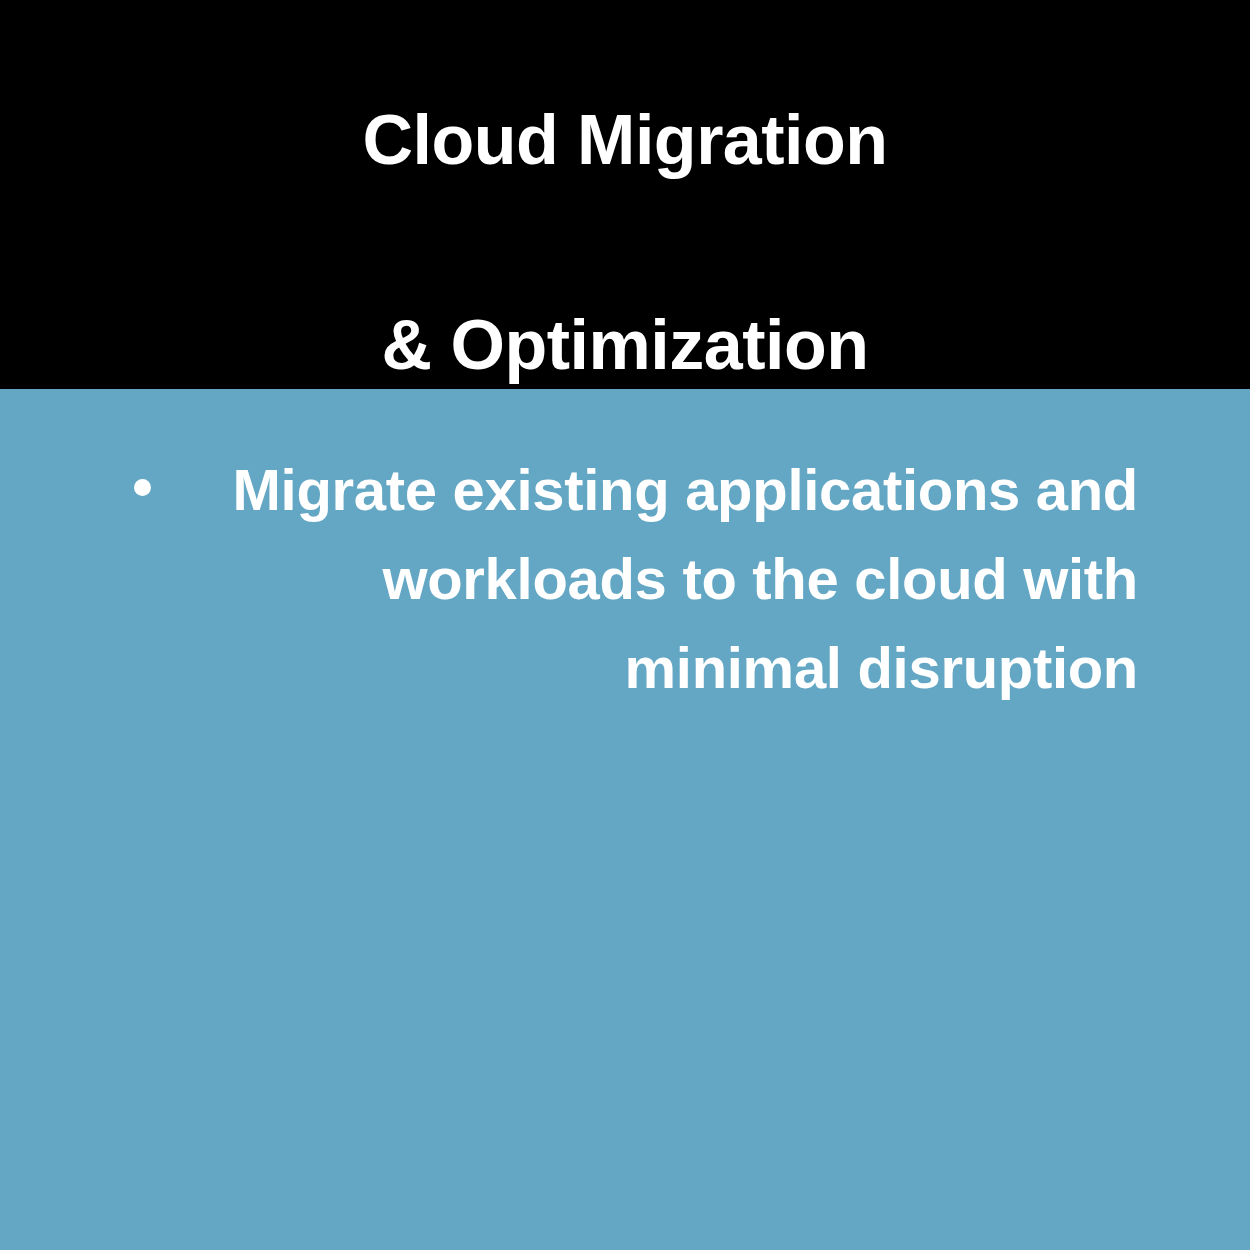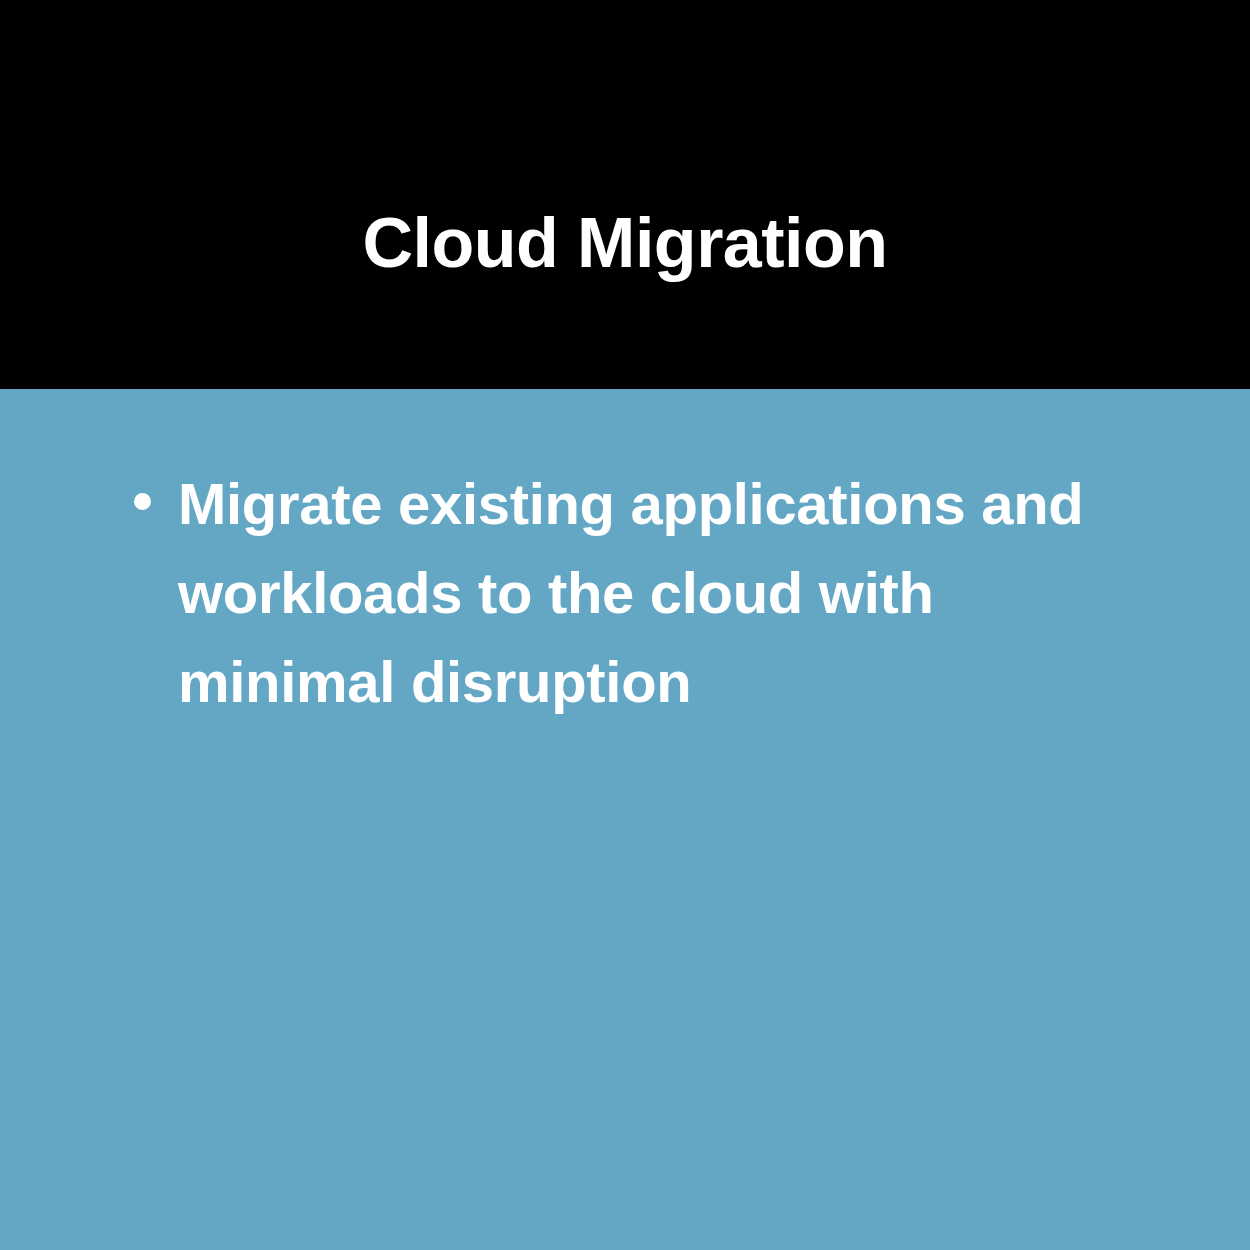--- a/index.html
+++ b/index.html
@@ -21,21 +21,21 @@
 
   
   .header-band {
     position: absolute;
     left: 0;
     top: 0;
     width: 1250px;
     height: 389px;
     background: #000000;
     display: flex;
-    flex-direction: row;
+    flex-direction: column;
     align-items: center;
     justify-content: space-between;
     box-sizing: border-box;
     padding-top: 96px;
   }
 
   .title-line {
     display: block;
     width: 100%;
     text-align: center;
@@ -56,22 +56,23 @@
     width: 1250px;
     height: 861px;
     background: #63a7c4;
     box-sizing: border-box;
     padding: 0;
   }
 
   .bullet-list {
     position: absolute;
     left: 124px;
-    top: 70px;
+    top: 56px;
     width: 1020px;
+    text-align: right;
   }
 
   .bullet-item {
     position: relative;
     display: block;
     padding-left: 54px;
     margin-bottom: 94px;
   }
   .bullet-item:last-child {
     margin-bottom: 0;
@@ -98,20 +99,21 @@
     max-width: 960px;
   }
 </style>
 </head>
 <body>
 
 <div id="slide">
 
   <div class="header-band">
     <span class="title-line">Cloud Migration</span>
+    <span class="title-line">&amp; Optimization</span>
   </div>
 
   <div class="body-area">
     <ul class="bullet-list" style="list-style:none;margin:0;padding:0;">
 
       <li class="bullet-item">
         <span class="bullet-dot"></span>
         <span class="bullet-text">Migrate existing applications and workloads to the cloud with minimal disruption</span>
       </li>
 

